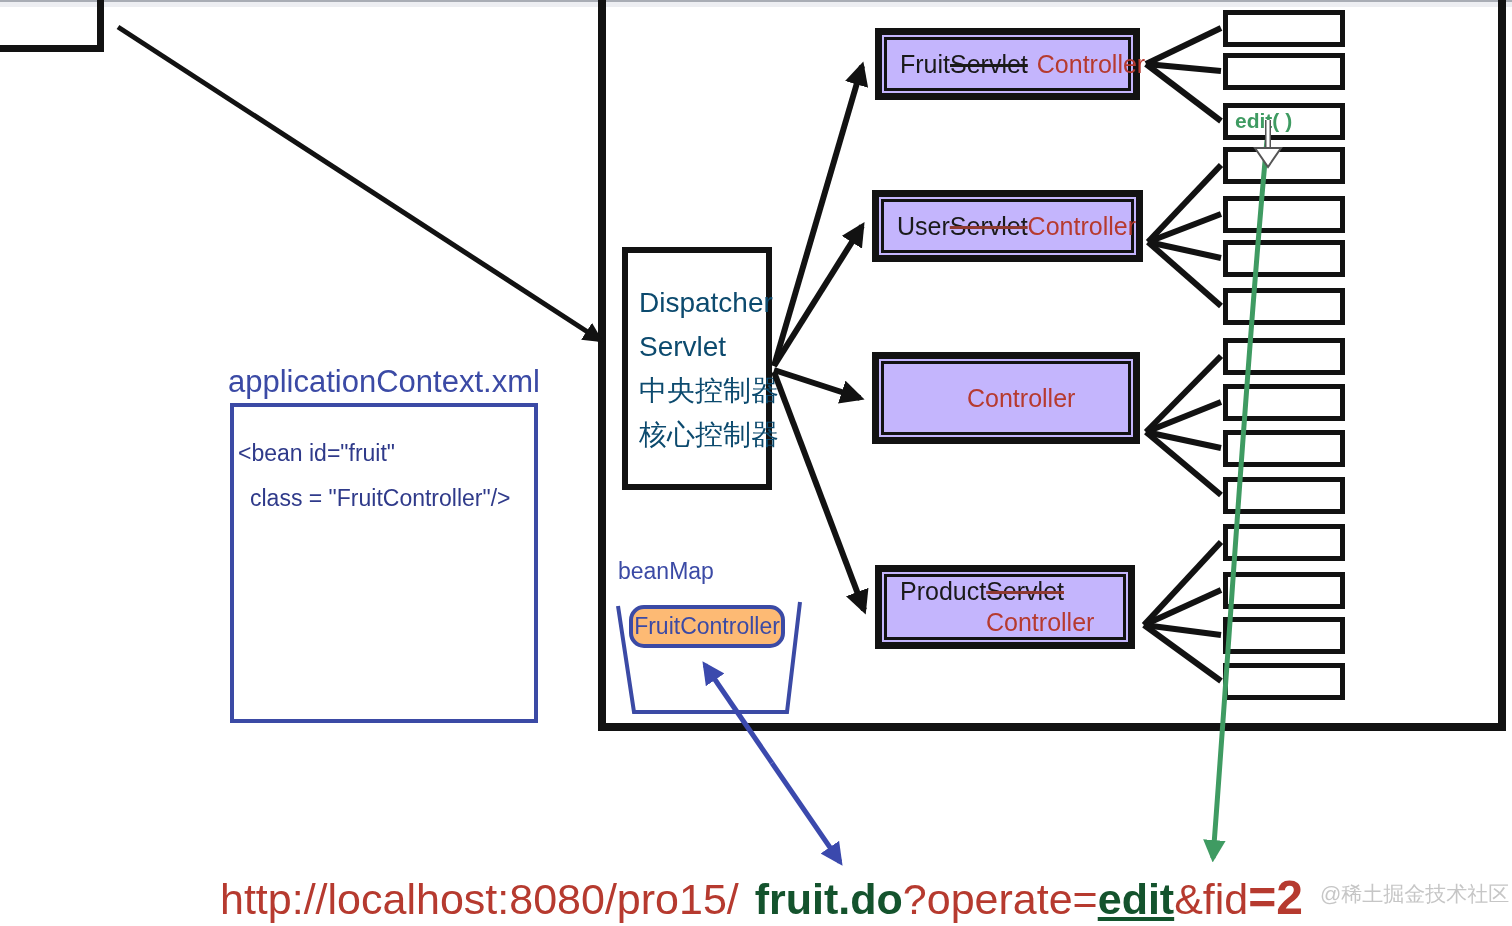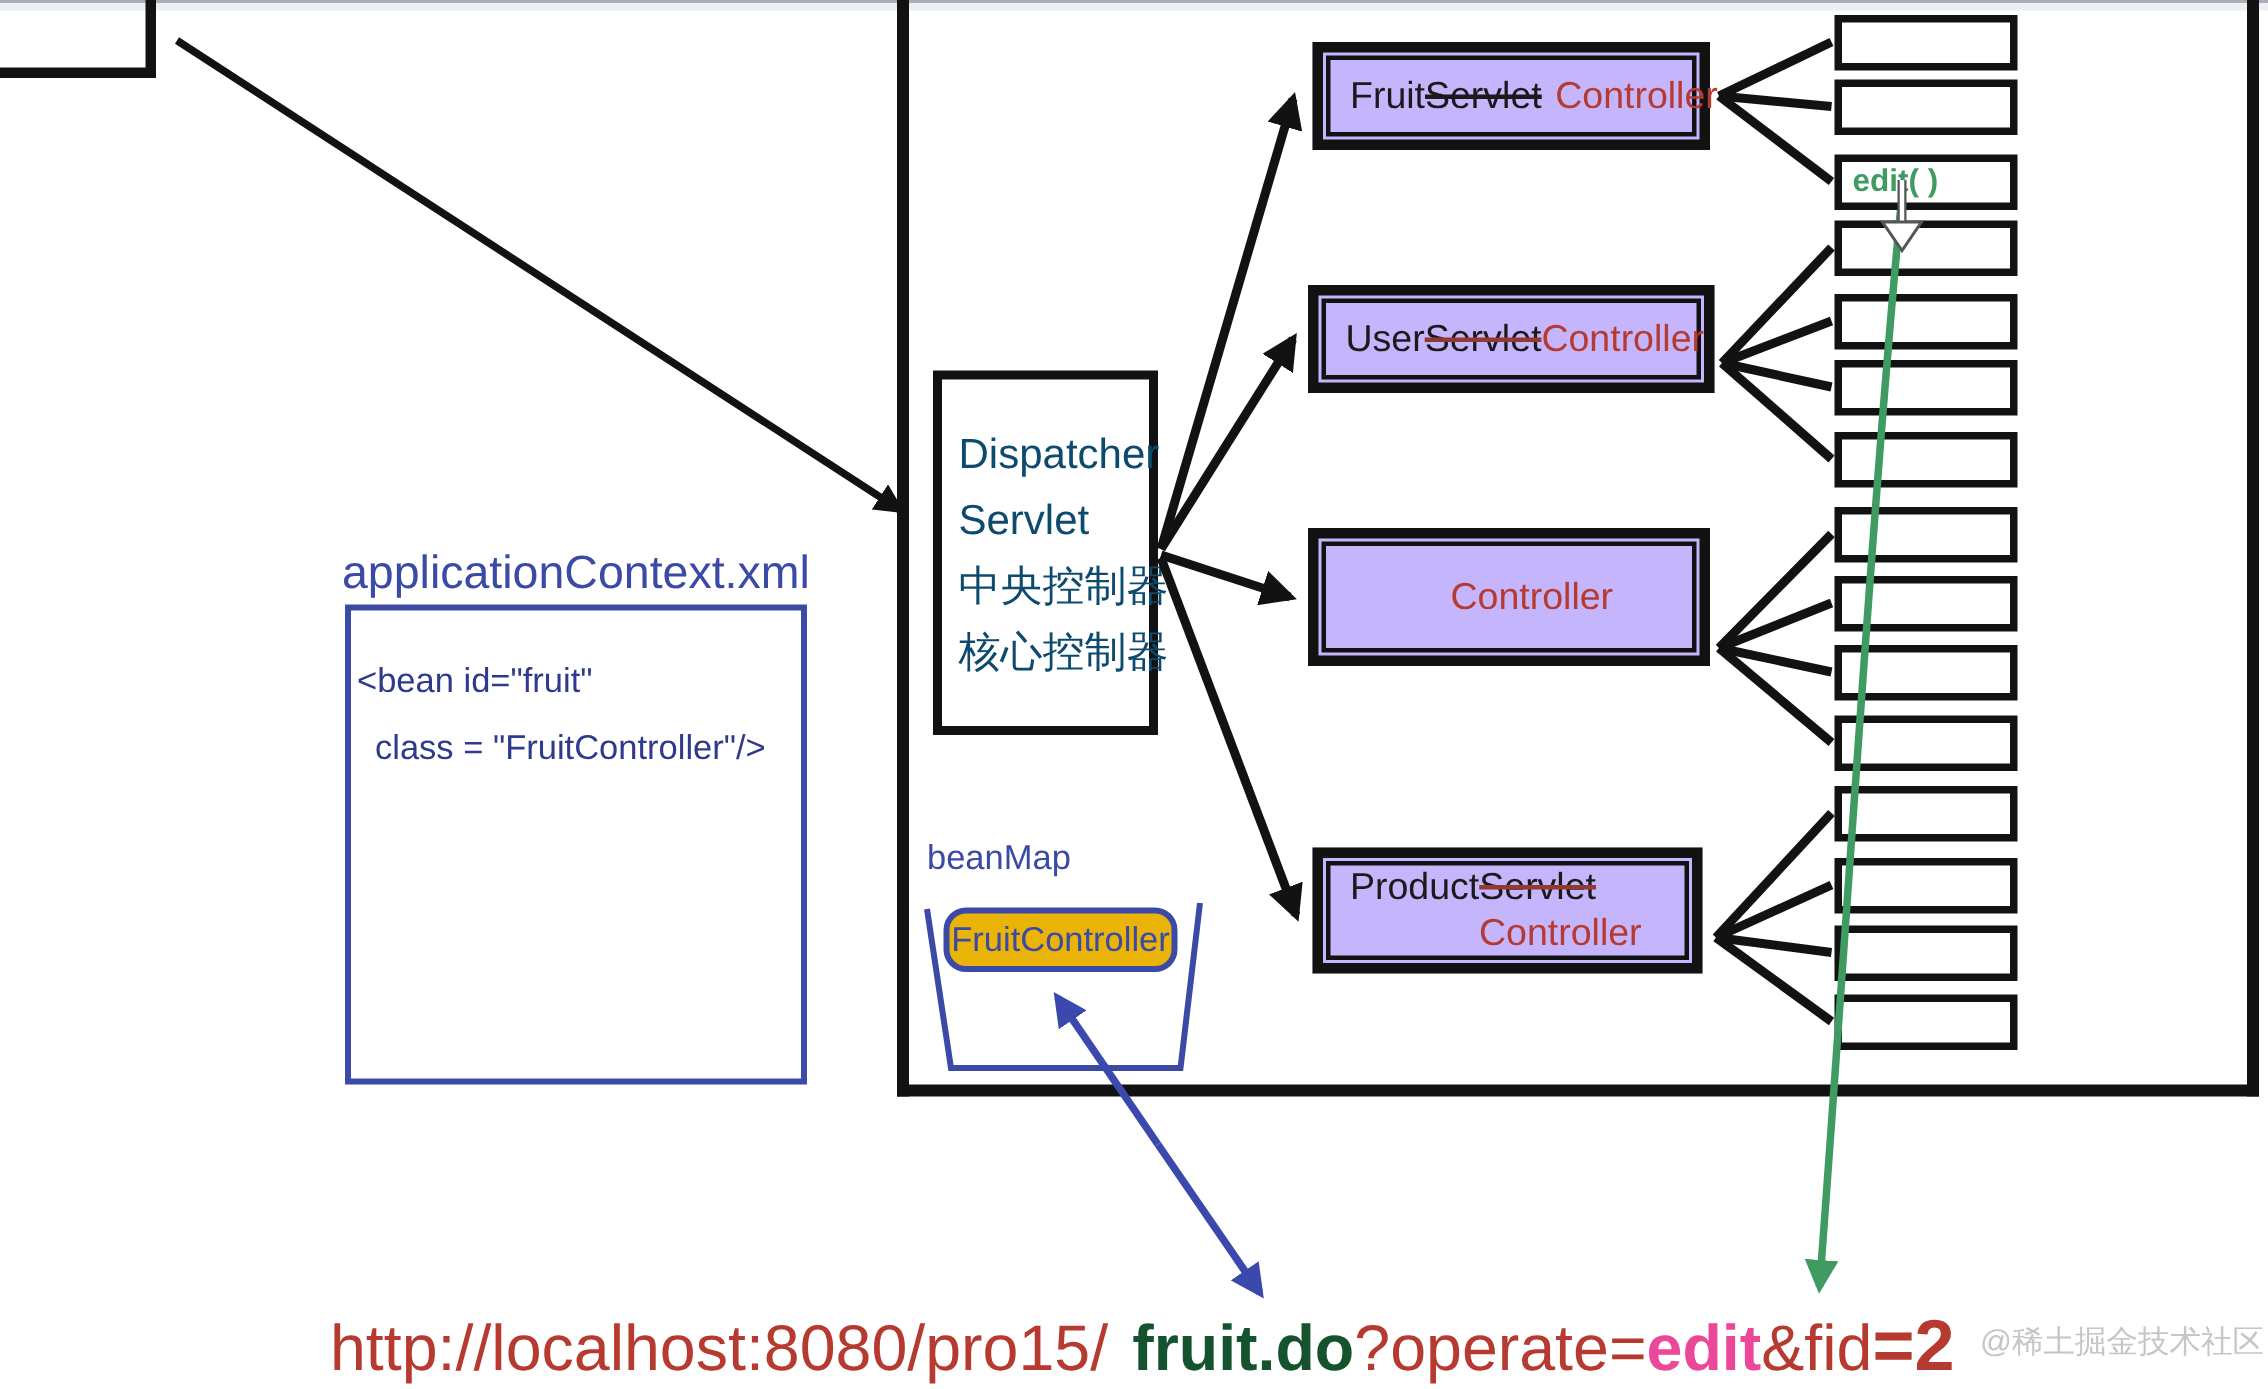--- a/index.html
+++ b/index.html
@@ -46,28 +46,28 @@
   
   .xml-title{position:absolute;left:228px;top:364px;font-size:31px;color:#3b4aa5;}
   .xml-box{position:absolute;left:230px;top:403px;width:308px;height:320px;border:4px solid #3b4aa5;box-sizing:border-box;background:#fff;}
   .xml-line{position:absolute;font-size:23px;color:#2f3a8a;white-space:nowrap;}
   .xml-l1{left:238px;top:440px;}
   .xml-l2{left:250px;top:485px;}
 
   
   .beanmap-label{position:absolute;left:618px;top:558px;font-size:23px;color:#3b4aa5;}
   .bean-entry{position:absolute;left:629px;top:605px;width:156px;height:43px;border:4px solid #3b4aa5;border-radius:15px;
-              box-sizing:border-box;display:flex;align-items:center;justify-content:center;background:#eab308;}
+              box-sizing:border-box;display:flex;align-items:center;justify-content:center;background:#fdba74;}
   .bean-entry span{font-size:23px;color:#3b4aa5;white-space:nowrap;}
 
   
   .url-bar{position:absolute;left:220px;top:870px;font-size:43px;white-space:nowrap;z-index:6;}
   .seg-red{color:#b63a2f;margin-top:32px;}
   .seg-blue-bold{color:#14532d;font-weight:bold;margin-left:16px;}
-  .seg-green-bold{color:#ec4899;font-weight:bold;}
+  .seg-green-bold{color:#14532d;font-weight:bold;text-decoration:underline;}
   .seg-red-bold{color:#b63a2f;font-weight:bold;font-size:48px;}
 
   .watermark{position:absolute;left:1320px;top:880px;font-size:21px;color:#c6c6c6;z-index:5;white-space:nowrap;}
 
   
   .overlay{position:absolute;left:0;top:0;width:1512px;height:926px;z-index:7;pointer-events:none;}
 </style>
 </head>
 <body>
 

